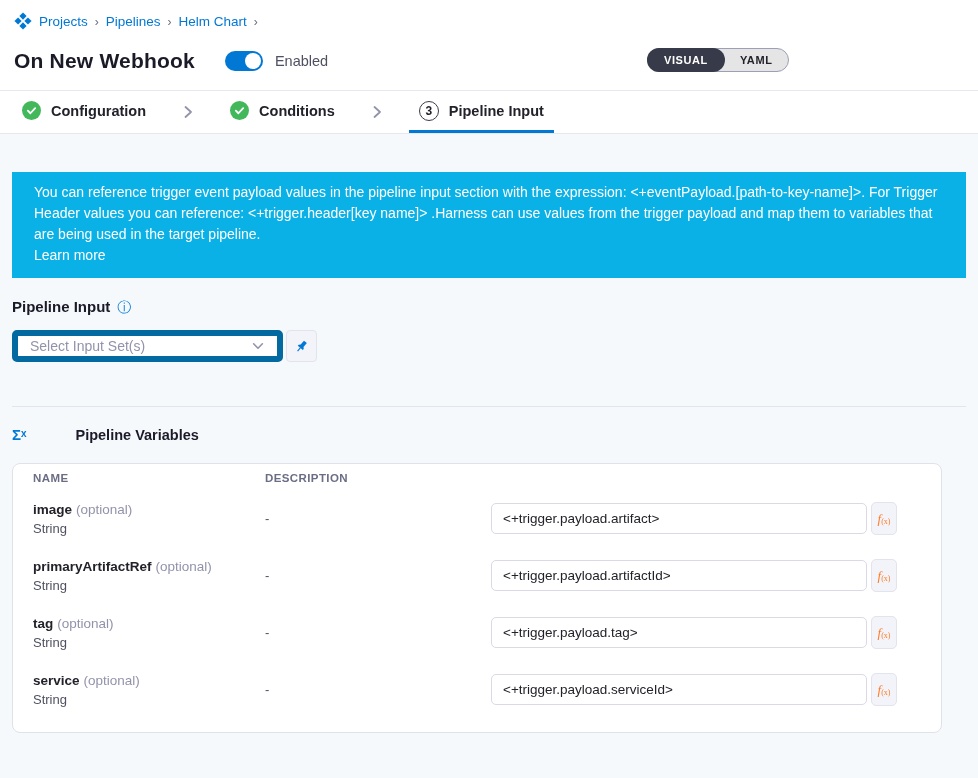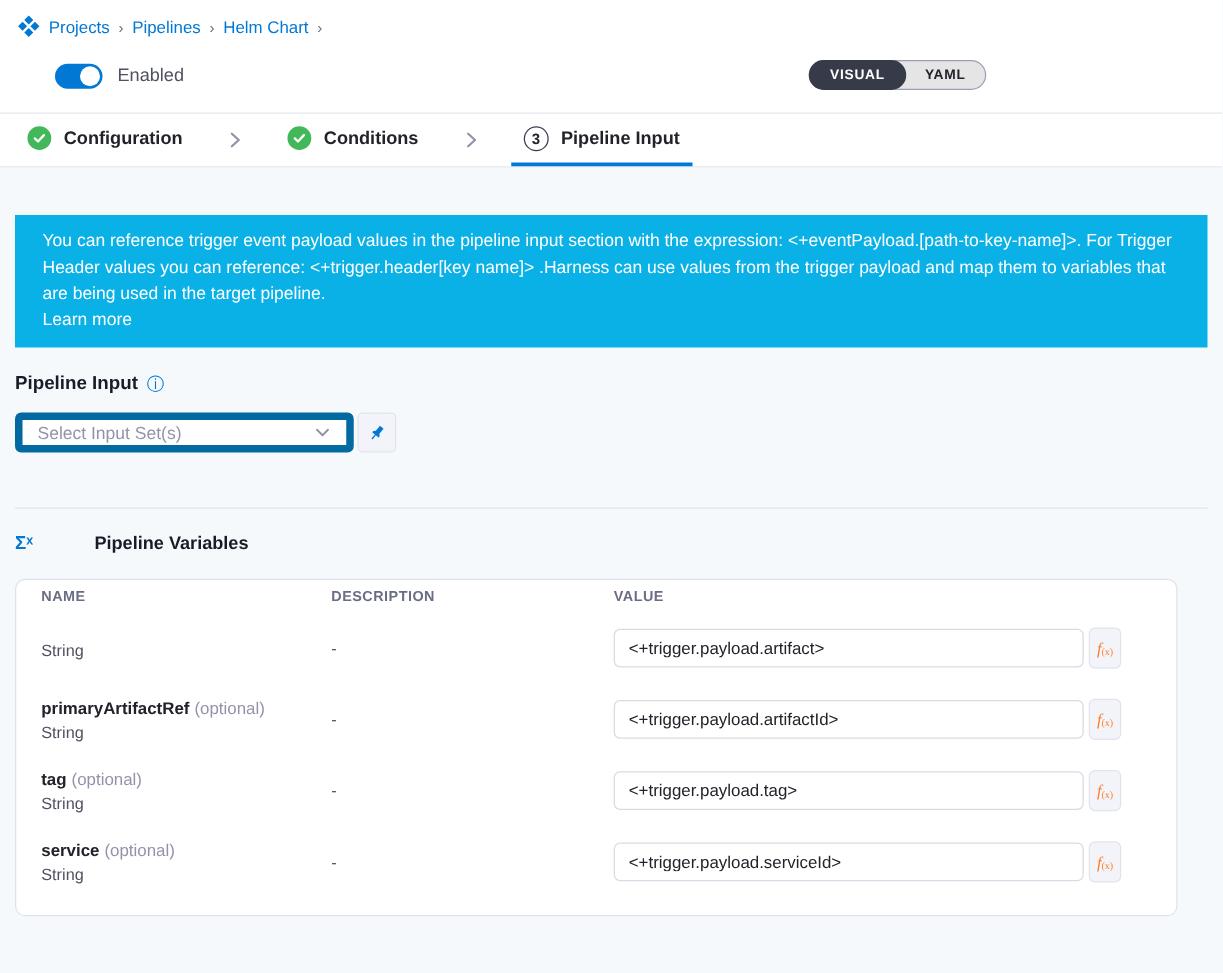--- a/index.html
+++ b/index.html
@@ -88,20 +88,21 @@
     </span>
     <a class="crumb-link">Projects</a>
     <span class="crumb-sep">›</span>
     <a class="crumb-link">Pipelines</a>
     <span class="crumb-sep">›</span>
     <a class="crumb-link">Helm Chart</a>
     <span class="crumb-sep">›</span>
   </div>
 
   <div class="title-row">
+    <span class="page-title">On New Webhook</span>
     <span class="toggle">
         <span class="toggle-knob"></span>
       </span>
     <span class="toggle-label">Enabled</span>
 
     <div class="view-toggle">
       <span class="seg active">VISUAL</span>
       <span class="seg">YAML</span>
     </div>
   </div>
@@ -174,25 +175,25 @@
 
   <div class="vars-heading">
     <span class="sigma-icon">Σˣ</span>
     <span class="h">Pipeline Variables</span>
   </div>
 
   <div class="card">
     <div class="thead">
       <span>NAME</span>
       <span>DESCRIPTION</span>
-      <span>VALUE</span>
-    </div>
-
-    <div class="trow">
-      <div>
+    </div>
+
+    <div class="trow">
+      <div>
+        <div class="vname-line"><span class="vname">image</span><span class="voptional">(optional)</span></div>
         <div class="vtype">String</div>
       </div>
       <div class="vdesc">-</div>
       <div class="vvalue">
         <input class="value-input" type="text" value="&lt;+trigger.payload.artifact&gt;" style="">
         <span class="fx-btn">
             <span class="f">f</span>
             <span class="sub">(x)</span>
           </span>
       </div>

